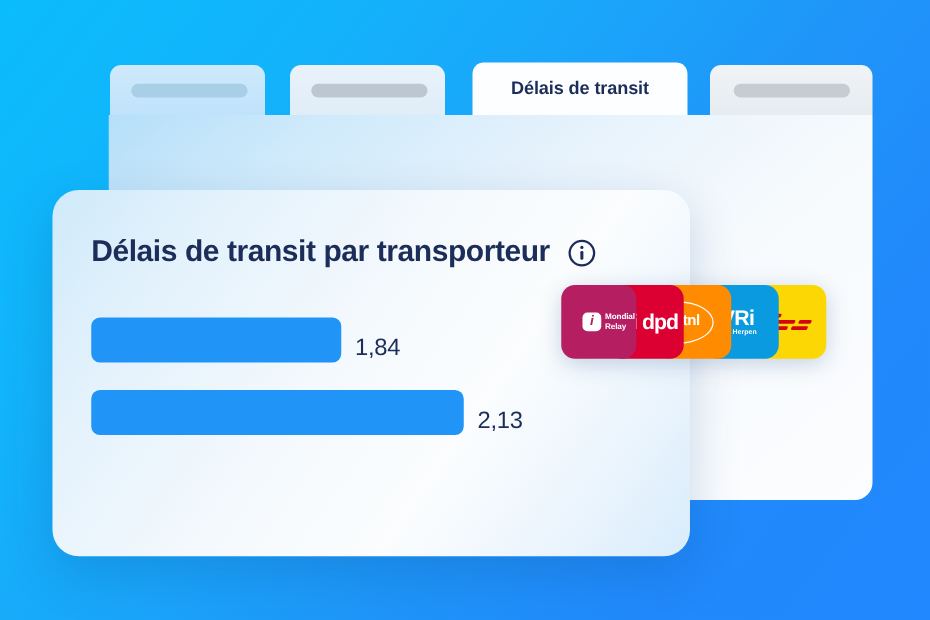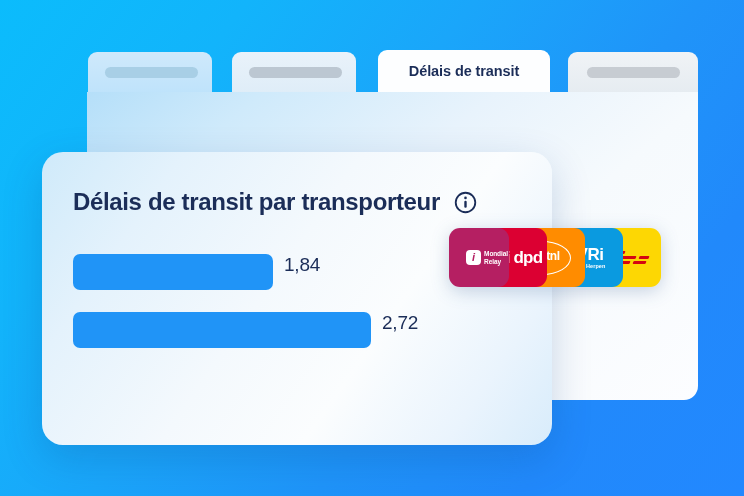--- a/index.html
+++ b/index.html
@@ -283,21 +283,21 @@
     position: absolute;
     left: 31px;
     top: 102px;
     width: 450px;
   }
   .bar-row {
     position: relative;
     height: 36px;
     margin-bottom: 22px;
     display: flex;
-    align-items: flex-start;
+    align-items: flex-end;
   }
   .bar {
     height: 36px;
     border-radius: 7px;
     background: #2094f7;
     flex: 0 0 auto;
   }
   .bar-value {
     margin-left: 11px;
     font-size: 19px;
@@ -385,19 +385,19 @@
       </svg>
     </div>
 
     <div id="bars-area">
       <div class="bar-row">
         <div class="bar" id="bar-0" style="width: 200px; background: rgb(32, 148, 247);"></div>
         <div class="bar-value">1,84</div>
       </div>
       <div class="bar-row">
         <div class="bar" id="bar-1" style="width: 298px; background: rgb(32, 148, 247);"></div>
-        <div class="bar-value">2,72</div>
+        <div class="bar-value">2,13</div>
       </div>
     </div>
 
   </div>
 
 </div>
 
 </body></html>

